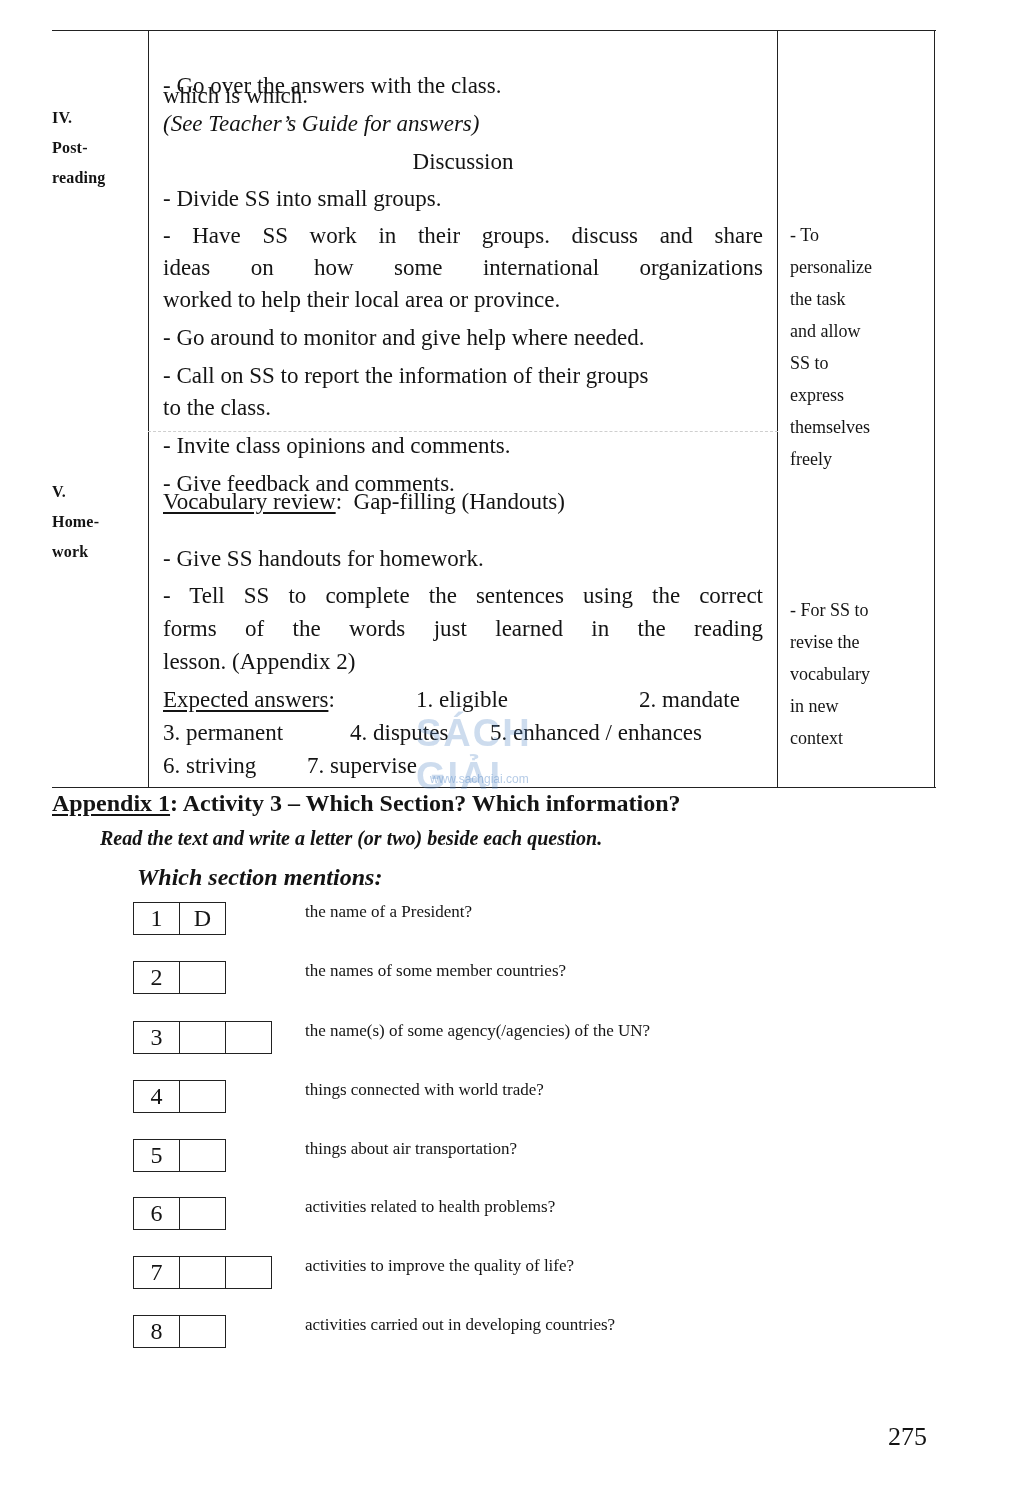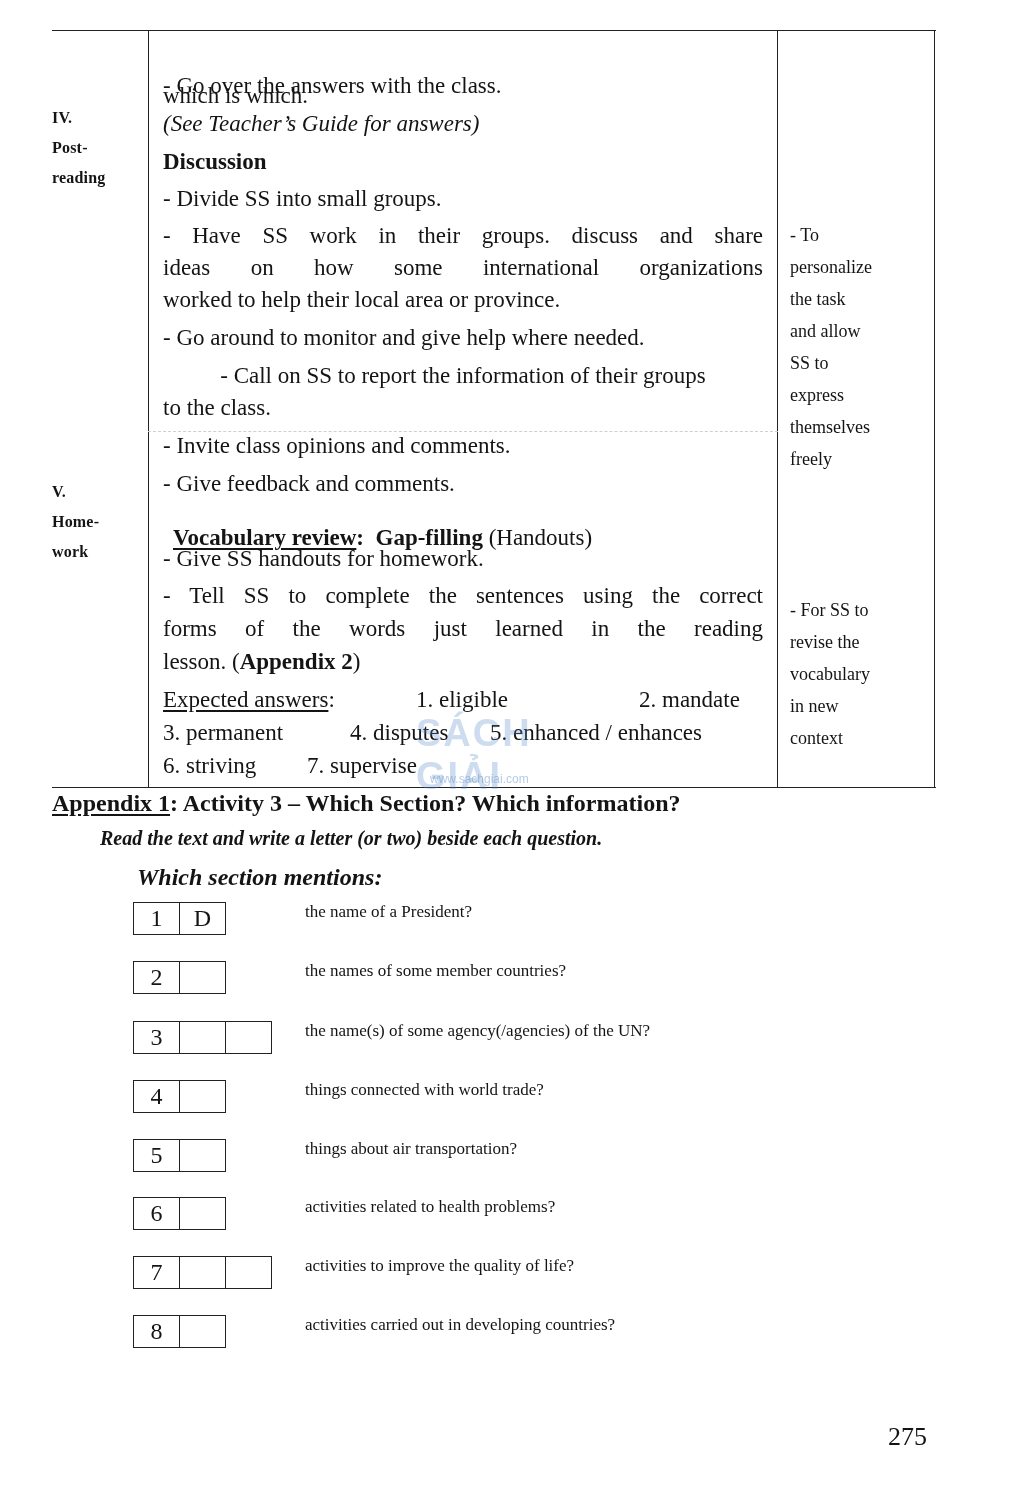--- a/index.html
+++ b/index.html
@@ -28,21 +28,21 @@
     }
     .stage-label {
       position: absolute; left: 0; font-weight: bold; font-size: 16px; line-height: 30px;
       letter-spacing: 0.2px;
     }
     .line {
       position: absolute; left: 14px; width: 600px;
       font-size: 23px; line-height: 30px; white-space: nowrap;
     }
     .justify { text-align: justify; text-align-last: justify; width: 600px; white-space: normal; }
-    .bold { font-weight: bold; }
+    .bold { font-weight: normal; text-align: center; }
     .italic { font-style: italic; }
     .uline { text-decoration: underline; text-decoration-thickness: 1.5px; text-underline-offset: 3px; }
     .rat-text {
       position: absolute; left: 14px; font-size: 18px; line-height: 32px;
     }
     .rat-text div { white-space: nowrap; }
     .dotted-sep {
       position: absolute; left: 96px; width: 630px; top: 400px;
       border-top: 1px dashed #cfcfcf;
     }
@@ -107,25 +107,25 @@
     <div class="col-proc">
       <div class="line" style="top:2px;margin-top:48px;">which is which.</div>
       <div class="line" style="top:40px;">- Go over the answers with the class.</div>
       <div class="line italic" style="top:78px;">(See Teacher’s Guide for answers)</div>
       <div class="line bold" style="top:116px;">Discussion</div>
       <div class="line" style="top:153px;">- Divide SS into small groups.</div>
       <div class="line justify" style="top:190px;">- Have SS work in their groups. discuss and share</div>
       <div class="line justify" style="top:222px;">ideas on how some international organizations</div>
       <div class="line" style="top:254px;">worked to help their local area or province.</div>
       <div class="line" style="top:292px;">- Go around to monitor and give help where needed.</div>
-      <div class="line" style="top:330px;text-align:center;">- Call on SS to report the information of their groups</div>
+      <div class="line" style="top:330px;">- Call on SS to report the information of their groups</div>
       <div class="line" style="top:362px;">to the class.</div>
       <div class="line" style="top:400px;">- Invite class opinions and comments.</div>
       <div class="line" style="top:438px;">- Give feedback and comments.</div>
-      <div class="line" style="top:492px;margin-left:10px;">
+      <div class="line" style="top:456px;">
         <span class="bold uline">Vocabulary review</span><span class="bold">:</span>&nbsp;&nbsp;<span class="bold">Gap-filling</span>&nbsp;<span>(Handouts)</span>
       </div>
       <div class="line" style="top:513px;">- Give SS handouts for homework.</div>
       <div class="line justify" style="top:550px;">- Tell SS to complete the sentences using the correct</div>
       <div class="line justify" style="top:583px;">forms of the words just learned in the reading</div>
       <div class="line" style="top:616px;">
         <span>lesson. (</span><span class="bold">Appendix 2</span><span>)</span>
       </div>
       <div class="line" style="top:654px;">
         <span class="uline">Expected answers</span><span>:</span>

